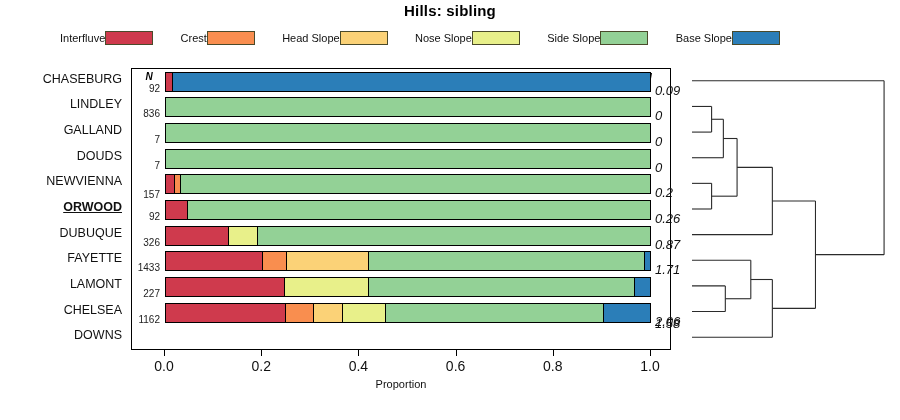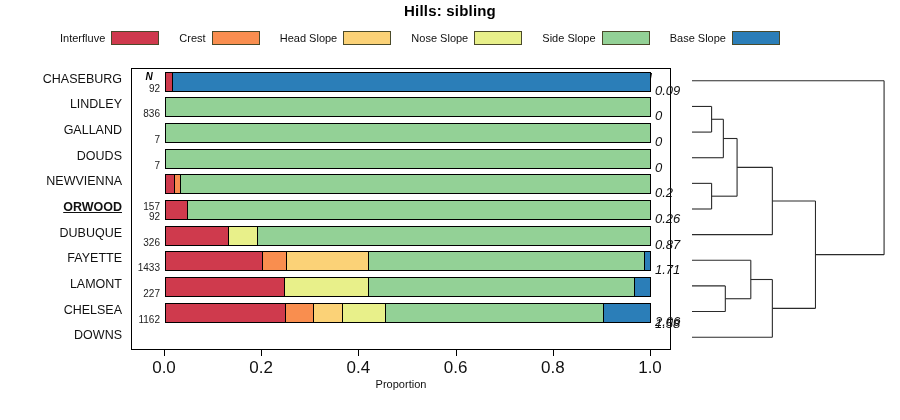--- a/index.html
+++ b/index.html
@@ -18,21 +18,21 @@
     text-align:center;
     font-size:15px;font-weight:bold;color:#000;
     letter-spacing:0.2px;
   }
 
   
   .legend{
     position:absolute;left:60px;top:28px;width:720px;height:20px;
     display:flex;align-items:center;justify-content:space-between;
   }
-  .legend-item{display:flex;align-items:center;gap:6px;}
+  .legend-item{display:flex;align-items:center;}
   .legend-label{font-size:11px;color:#111;white-space:nowrap;}
   .legend-swatch{
     width:48px;height:14px;border:1px solid #4a4a2a;box-sizing:border-box;
   }
 
   
   .panel{
     position:absolute;
     left:131px;top:68px;width:540px;height:282px;
     border:1px solid #000;
@@ -79,21 +79,21 @@
     position:absolute;right:6px;
     font-size:12.5px;color:#111;white-space:nowrap;text-align:right;
   }
   .ylabel.bold{font-weight:bold;text-decoration:underline;}
 
   
   .xaxis{position:absolute;left:131px;top:350px;width:540px;height:40px;}
   .tickline{position:absolute;top:0;width:1px;height:6px;background:#000;}
   .ticklabel{
     position:absolute;top:8px;
-    font-size:17px;color:#111;
+    font-size:14px;color:#111;
     width:40px;margin-left:-20px;text-align:center;
   }
   .xtitle{
     position:absolute;left:131px;top:378px;width:540px;
     text-align:center;font-size:11px;color:#111;
   }
 
   
   .dendro{position:absolute;left:676px;top:60px;width:224px;height:300px;}
   .dendro svg{display:block;}
@@ -173,21 +173,21 @@
           <div class="hval" style="left: 523px; top: 13.8182px;">0</div>
         </div>
         <div class="row" style="top: 76.9091px; height: 25.6364px;">
           <div class="nval" style="left: 2px; top: 13.8182px;">7</div>
           <div class="bar" style="left: 33px; width: 486px; top: 2.81818px;">
             <div class="seg" style="flex: 0 0 100%; background: rgb(147, 209, 150);"></div>
           </div>
           <div class="hval" style="left: 523px; top: 13.8182px;">0</div>
         </div>
         <div class="row" style="top: 102.545px; height: 25.6364px;">
-          <div class="nval" style="left: 2px; top: 29px;">157</div>
+          <div class="nval" style="left: 2px; top: 17px;">157</div>
           <div class="bar" style="left: 33px; width: 486px; top: 2.81818px;">
             <div class="seg" style="flex: 0 0 1.9%; background: rgb(207, 58, 77);"></div>
             <div class="seg" style="flex: 0 0 1.3%; background: rgb(249, 142, 79);"></div>
             <div class="seg" style="flex: 0 0 96.8%; background: rgb(147, 209, 150);"></div>
           </div>
           <div class="hval" style="left: 523px; top: 13.8182px;">0.2</div>
         </div>
         <div class="row" style="top: 128.182px; height: 25.6364px;">
           <div class="nval" style="left: 2px; top: 13.8182px;">92</div>
           <div class="bar" style="left: 33px; width: 486px; top: 2.81818px;">

